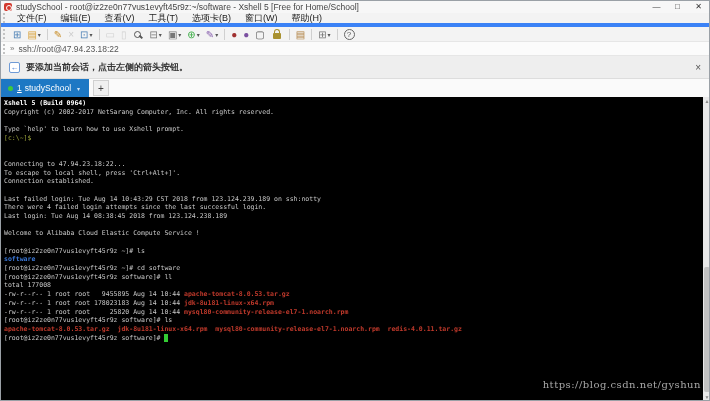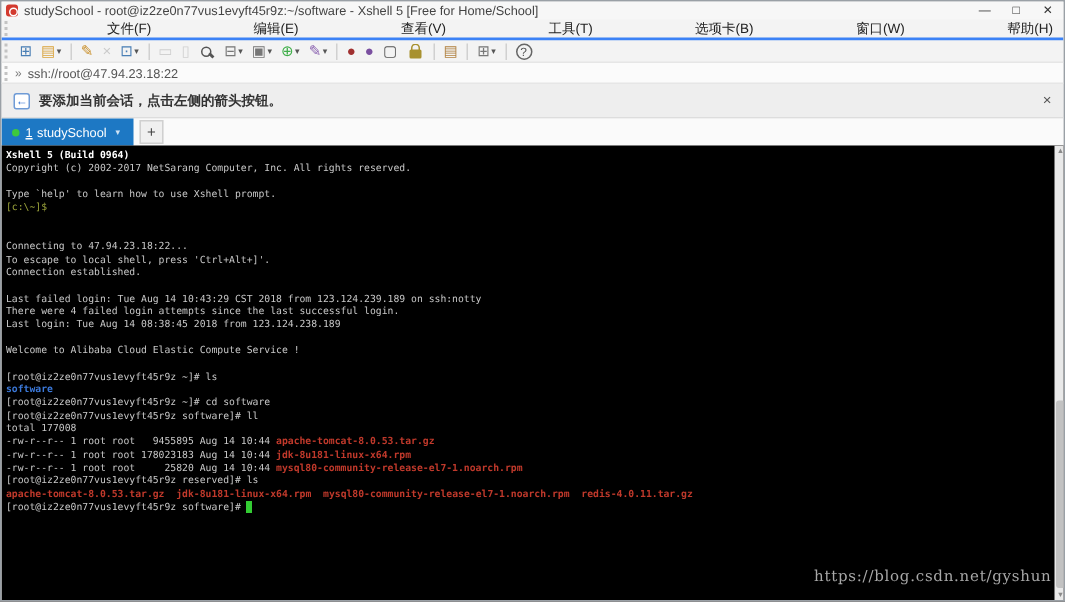--- a/index.html
+++ b/index.html
@@ -15,21 +15,21 @@
              border-radius:2px; flex:0 0 auto; position:relative; }
   .appicon::after { content:""; position:absolute; left:2px; top:2px; width:4px; height:4px;
                     border:1px solid #fff; border-radius:50%; }
   .wtitle { font-size:8.5px; color:#444; white-space:nowrap; overflow:hidden; flex:1; }
   .wbtns { display:flex; flex:0 0 auto; }
   .wbtn { width:21px; height:12px; font-size:8px; color:#333; text-align:center;
           line-height:12px; }
 
   
   .menubar { position:absolute; left:0; top:12px; width:100%; height:14px;
-             background:#f3f3f3; display:flex; align-items:center; border-bottom:2px solid #3b82f6;justify-content:space-between;}
+             background:#f3f3f3; display:flex; align-items:center; border-bottom:4px solid #3b82f6;}
   .grip { width:3px; height:10px; border-left:2px dotted #c3c3c3; margin:0 4px 0 2px; }
   .menuitem { font-size:9px; color:#222; padding:0 7px; line-height:14px; white-space:nowrap; }
 
   
   .toolbar { position:absolute; left:0; top:26px; width:100%; height:15px;
              background:#f3f3f3; display:flex; align-items:center; border-bottom:1px solid #e6e6e6;}
   .tbtn { display:inline-flex; align-items:center; height:13px; padding:0 2px; margin:0 1px;
           border-radius:2px; }
   .tbtn.disabled { opacity:.45; }
   .tglyph { font-size:10px; line-height:13px; }
@@ -240,21 +240,21 @@
         <div class="tline"><span>Welcome to Alibaba Cloud Elastic Compute Service !</span></div>
         <div class="tline">&nbsp;</div>
         <div class="tline"><span>[root@iz2ze0n77vus1evyft45r9z ~]# ls</span></div>
         <div class="tline"><span class="c-dir">software</span></div>
         <div class="tline"><span>[root@iz2ze0n77vus1evyft45r9z ~]# cd software</span></div>
         <div class="tline"><span>[root@iz2ze0n77vus1evyft45r9z software]# ll</span></div>
         <div class="tline"><span>total 177008</span></div>
         <div class="tline"><span>-rw-r--r-- 1 root root   9455895 Aug 14 10:44 </span><span class="c-file">apache-tomcat-8.0.53.tar.gz</span></div>
         <div class="tline"><span>-rw-r--r-- 1 root root 178023183 Aug 14 10:44 </span><span class="c-file">jdk-8u181-linux-x64.rpm</span></div>
         <div class="tline"><span>-rw-r--r-- 1 root root     25820 Aug 14 10:44 </span><span class="c-file">mysql80-community-release-el7-1.noarch.rpm</span></div>
-        <div class="tline"><span>[root@iz2ze0n77vus1evyft45r9z reserved]# ls</span></div>
+        <div class="tline"><span>[root@iz2ze0n77vus1evyft45r9z software]# ls</span></div>
         <div class="tline"><span class="c-file">apache-tomcat-8.0.53.tar.gz</span><span>  </span><span class="c-file">jdk-8u181-linux-x64.rpm</span><span>  </span><span class="c-file">mysql80-community-release-el7-1.noarch.rpm</span><span>  </span><span class="c-file">redis-4.0.11.tar.gz</span></div>
         <div class="tline"><span>[root@iz2ze0n77vus1evyft45r9z software]# </span><span class="c-cursor"> </span></div>
       </div>
     <div class="watermark">https://blog.csdn.net/gyshun</div>
     <div class="vscroll">
       <span class="sarrow up">▲</span>
       <span class="sthumb"></span>
       <span class="sarrow down">▼</span>
     </div>
   </div>

